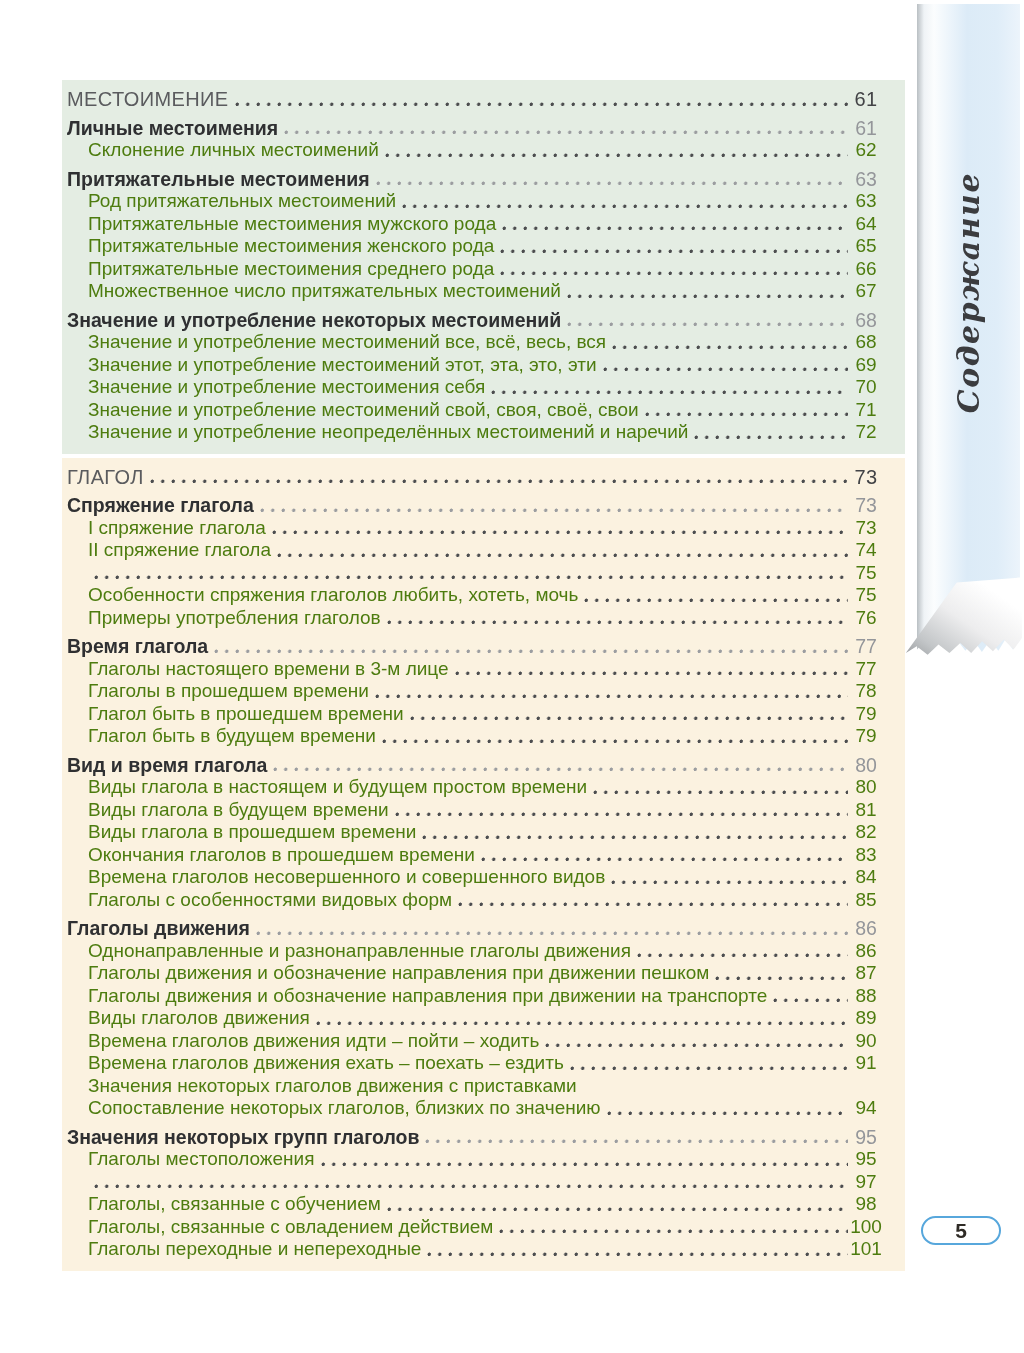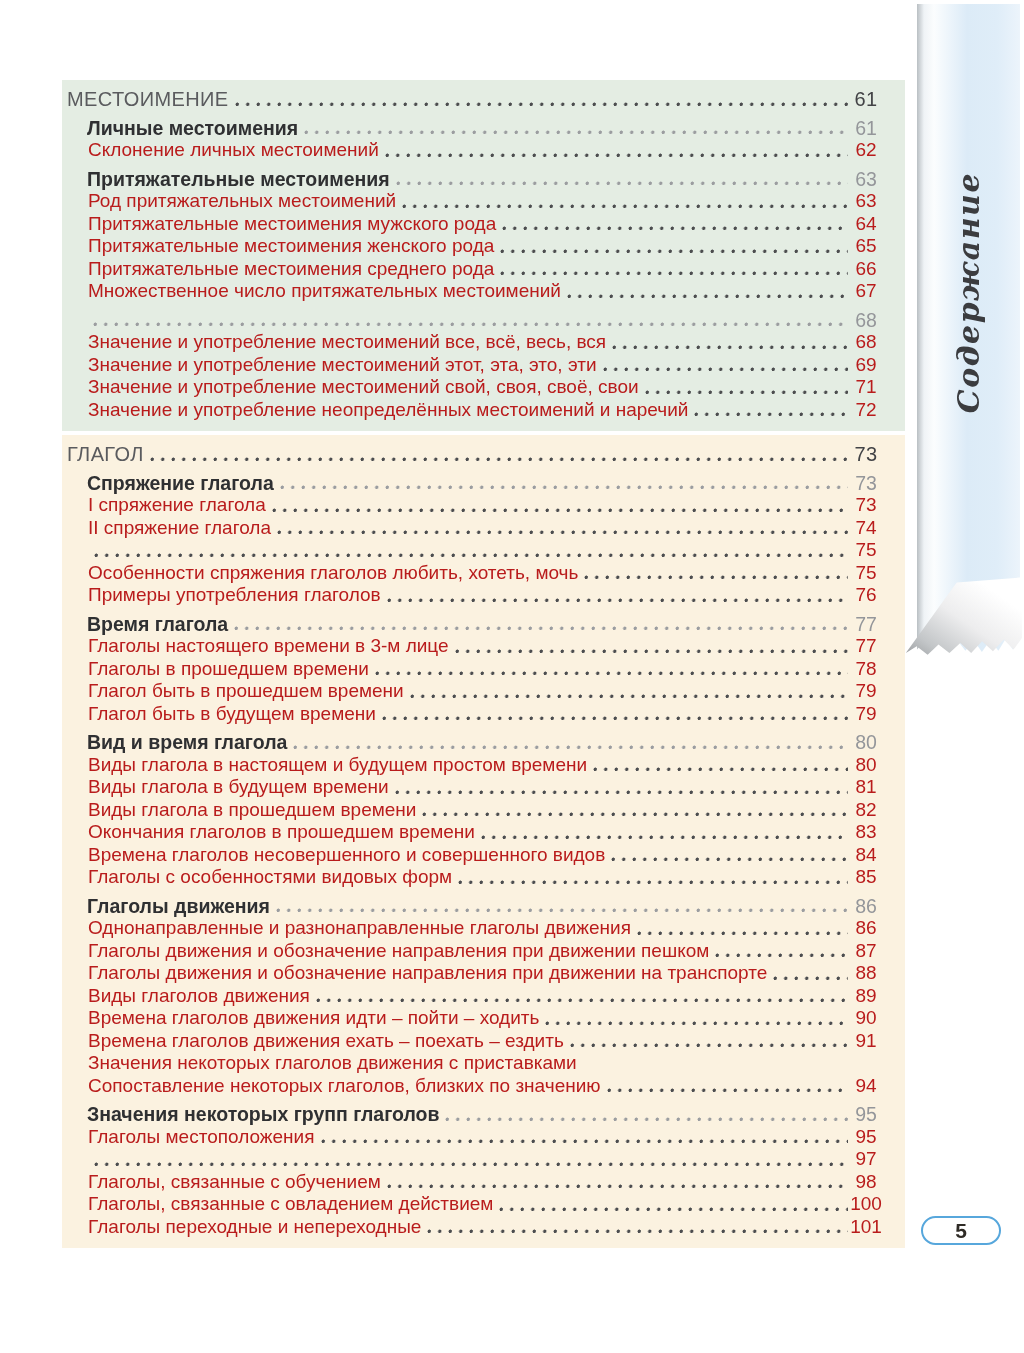--- a/index.html
+++ b/index.html
@@ -9,24 +9,24 @@
     font-family:"Liberation Sans",sans-serif;
   }
   .page{position:absolute;inset:0;}
 
   
   .toc-col{position:absolute;left:62px;top:80px;width:843px;}
   .block{padding:8px 23px 10px 5px;box-sizing:border-box;}
   .block-green{background:#e4ede3;margin-bottom:4px;}
   .block-cream{background:#fbf2e0;}
 
-  .row{display:flex;align-items:baseline;line-height:22.5px;color:#b91c1c;font-size:19px;}
+  .row{display:flex;align-items:baseline;line-height:22.5px;color:#4d7c0f;font-size:19px;}
   .row.chapter{font-size:20px;color:#424346;margin-top:7px;letter-spacing:.4px;}
   .row.chapter .lbl{color:#5a5b5e;}
-  .row.section{font-weight:700;font-size:19.5px;color:#2f3032;margin-top:6px;margin-left:20px;}
+  .row.section{font-weight:700;font-size:19.5px;color:#2f3032;margin-top:6px;}
   .row.section .leader{color:#9b9da0;}
   .row.section .pg{color:#94969a;font-weight:400;}
   .row.sub{padding-left:21px;}
   .row:first-child{margin-top:0;}
 
   .lbl{white-space:nowrap;}
   .it{}
   .leader{
     flex:1 1 auto;min-width:12px;align-self:stretch;margin:0 2px 0 6px;color:#4c4d4f;
     background-image:radial-gradient(circle at 2.2px 2.2px, currentColor 1.55px, rgba(0,0,0,0) 1.9px);
@@ -109,32 +109,38 @@
           <span class="lbl"><span>Притяжательные местоимения среднего рода</span></span>
           <span class="leader"></span>
           <span class="pg">66</span>
         </div>
         <div class="row sub">
           <span class="lbl"><span>Множественное число притяжательных местоимений</span></span>
           <span class="leader"></span>
           <span class="pg">67</span>
         </div>
         <div class="row section">
+          <span class="lbl"><span>Значение и употребление некоторых местоимений</span></span>
           <span class="leader"></span>
           <span class="pg">68</span>
         </div>
         <div class="row sub">
           <span class="lbl"><span>Значение и употребление местоимений </span><span class="it">все, всё, весь, вся</span></span>
           <span class="leader"></span>
           <span class="pg">68</span>
         </div>
         <div class="row sub">
           <span class="lbl"><span>Значение и употребление местоимений </span><span class="it">этот, эта, это, эти</span></span>
           <span class="leader"></span>
           <span class="pg">69</span>
+        </div>
+        <div class="row sub">
+          <span class="lbl"><span>Значение и употребление местоимения </span><span class="it">себя</span></span>
+          <span class="leader"></span>
+          <span class="pg">70</span>
         </div>
         <div class="row sub">
           <span class="lbl"><span>Значение и употребление местоимений </span><span class="it">свой, своя, своё, свои</span></span>
           <span class="leader"></span>
           <span class="pg">71</span>
         </div>
         <div class="row sub">
           <span class="lbl"><span>Значение и употребление неопределённых местоимений и наречий</span></span>
           <span class="leader"></span>
           <span class="pg">72</span>

